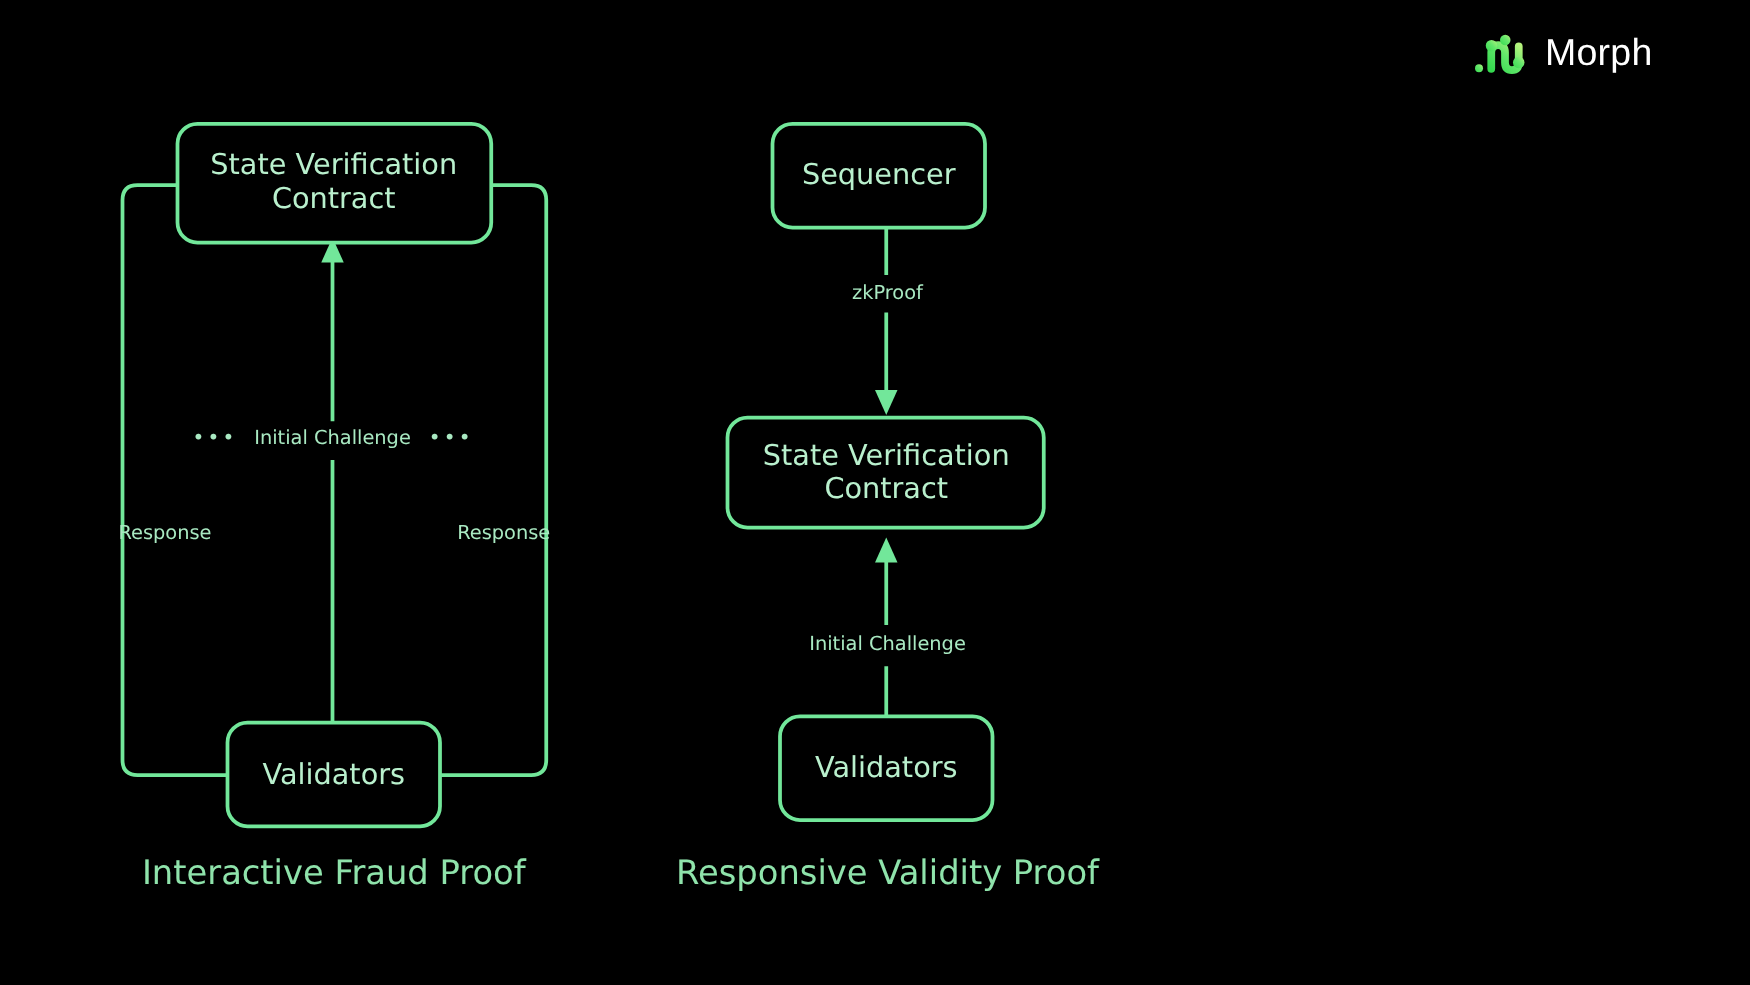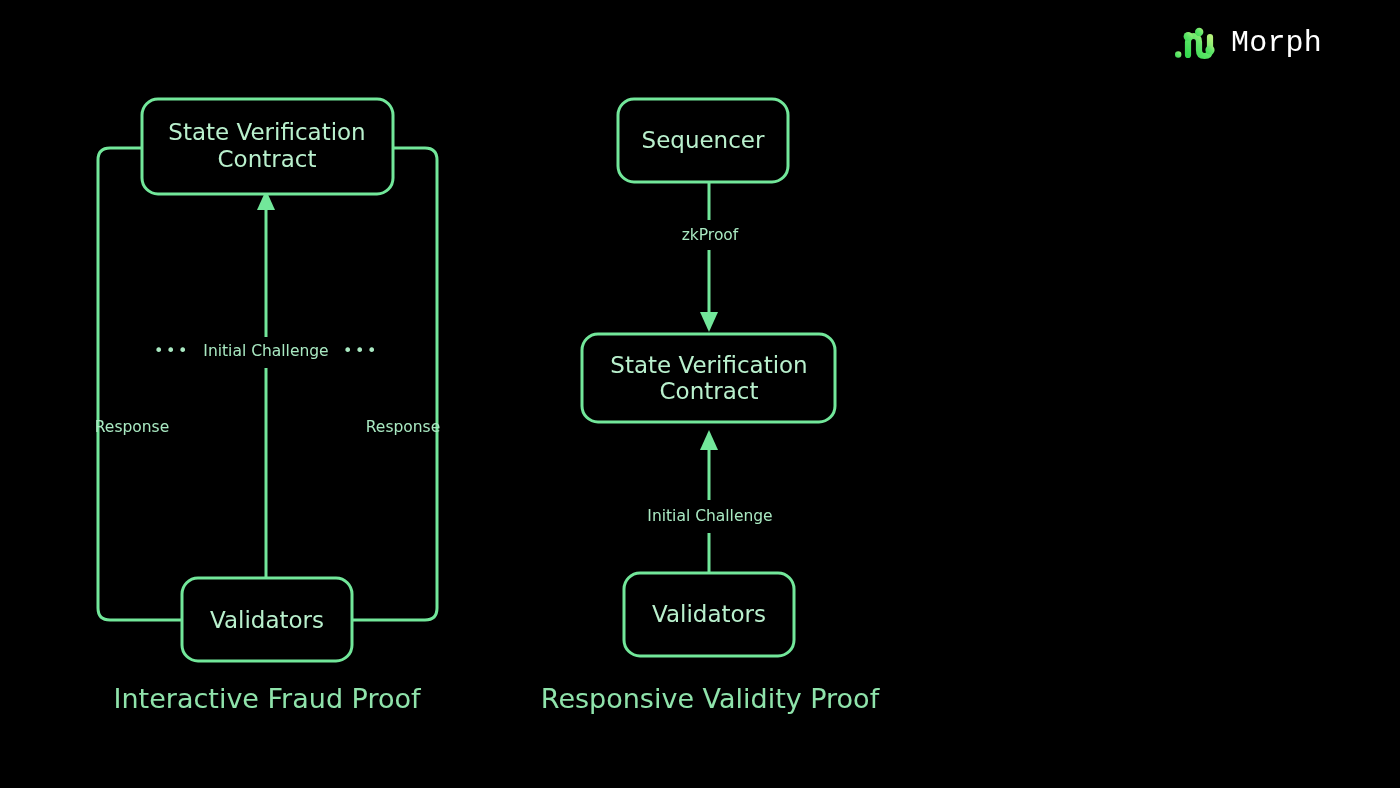--- a/index.html
+++ b/index.html
@@ -29,21 +29,21 @@
   .brand-mark {
     width: 46px;
     height: 34px;
     display: block;
   }
   .brand-name {
     color: #ffffff;
     font-size: 30px;
     letter-spacing: 0.2px;
     line-height: 1;
-    font-family: Liberation Mono, monospace;
+    font-family: Liberation Sans, sans-serif;
   }
 
   
   .diagram {
     position: absolute;
     top: 0;
     height: 692px;
   }
   #diagram-left  { left: 0;   width: 540px; }
   #diagram-right { left: 524px; width: 560px; }

